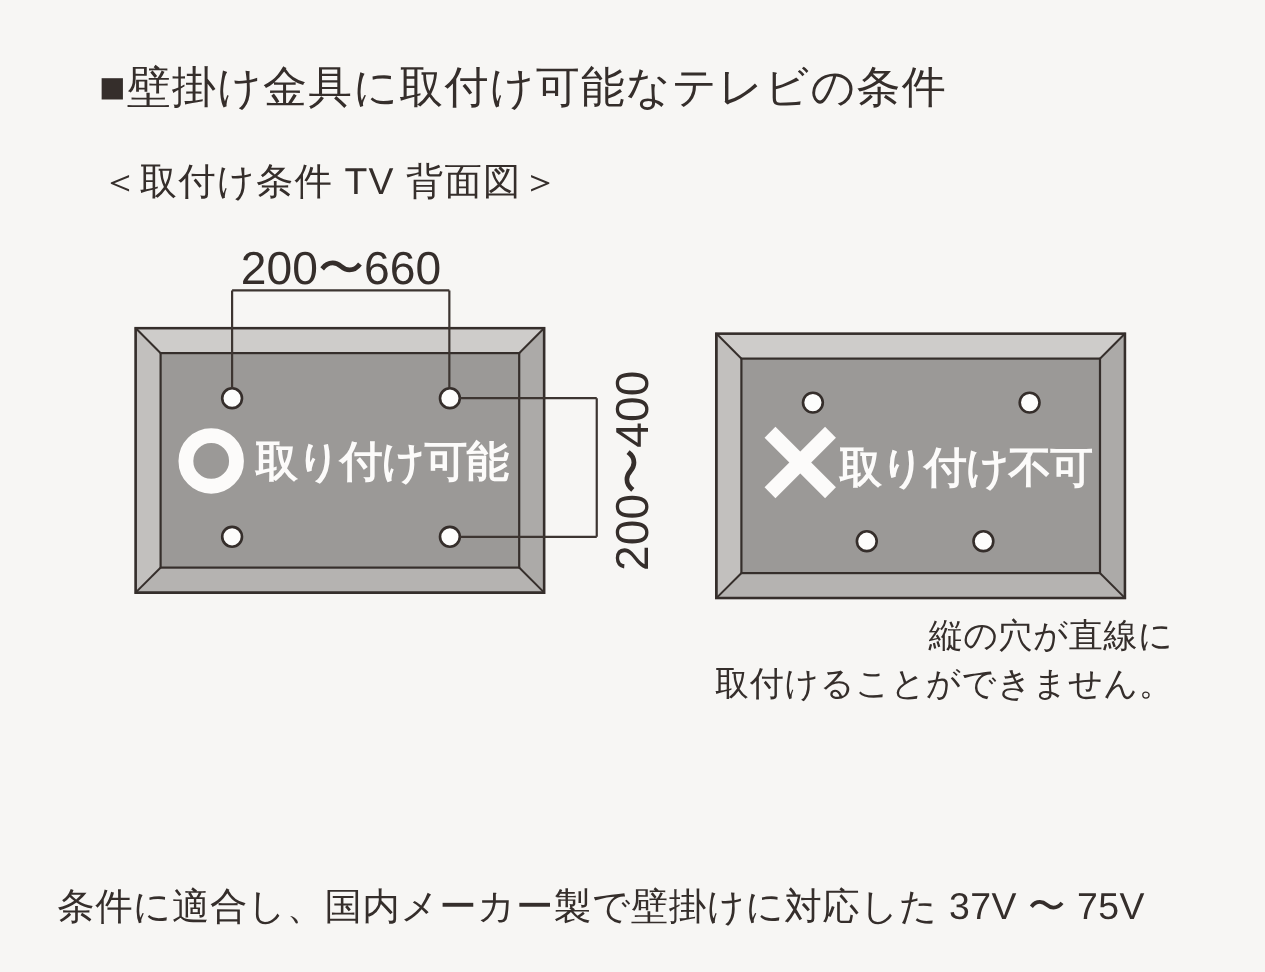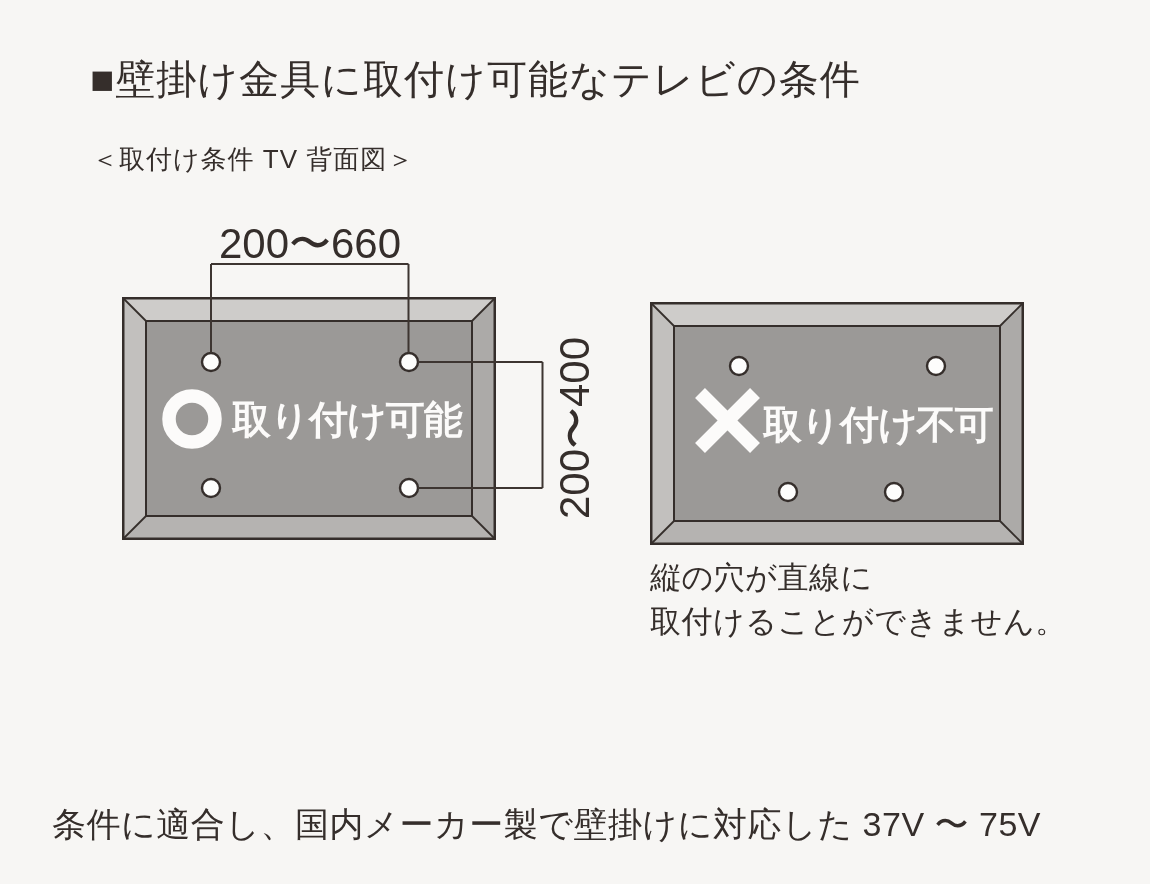--- a/index.html
+++ b/index.html
@@ -14,21 +14,21 @@
   .abs { position: absolute; }
 
   .page-title {
     left: 90px; top: 52px;
     font-size: 40px; font-weight: 500;
     letter-spacing: 1px;
     white-space: nowrap;
   }
   .section-title {
     left: 92px; top: 142px;
-    font-size: 26px; font-weight: 500;
+    font-size: 34px; font-weight: 500;
     letter-spacing: 1px;
     white-space: nowrap;
   }
 
   .diagram-area {
     left: 0; top: 210px;
     width: 1048px; height: 520px;
   }
 
   .dim-h-label {
@@ -59,20 +59,21 @@
 
   .dim-overlay { position: absolute; left: 0; top: 0; pointer-events: none; }
   .dim-line { stroke: #3d3531; stroke-width: 2; fill: none; }
 
   .ng-note {
     left: 650px; top: 346px;
     font-size: 31px; font-weight: 500;
     line-height: 44px;
     letter-spacing: 0.5px;
     white-space: nowrap;
+    text-align: right;
   }
   .ng-note span { display: block; }
 
   .footer-text {
     left: 52px; top: 759px;
     font-size: 34px; font-weight: 500;
     line-height: 44px;
     letter-spacing: 0.5px;
     white-space: nowrap;
     margin-top: 43px;

